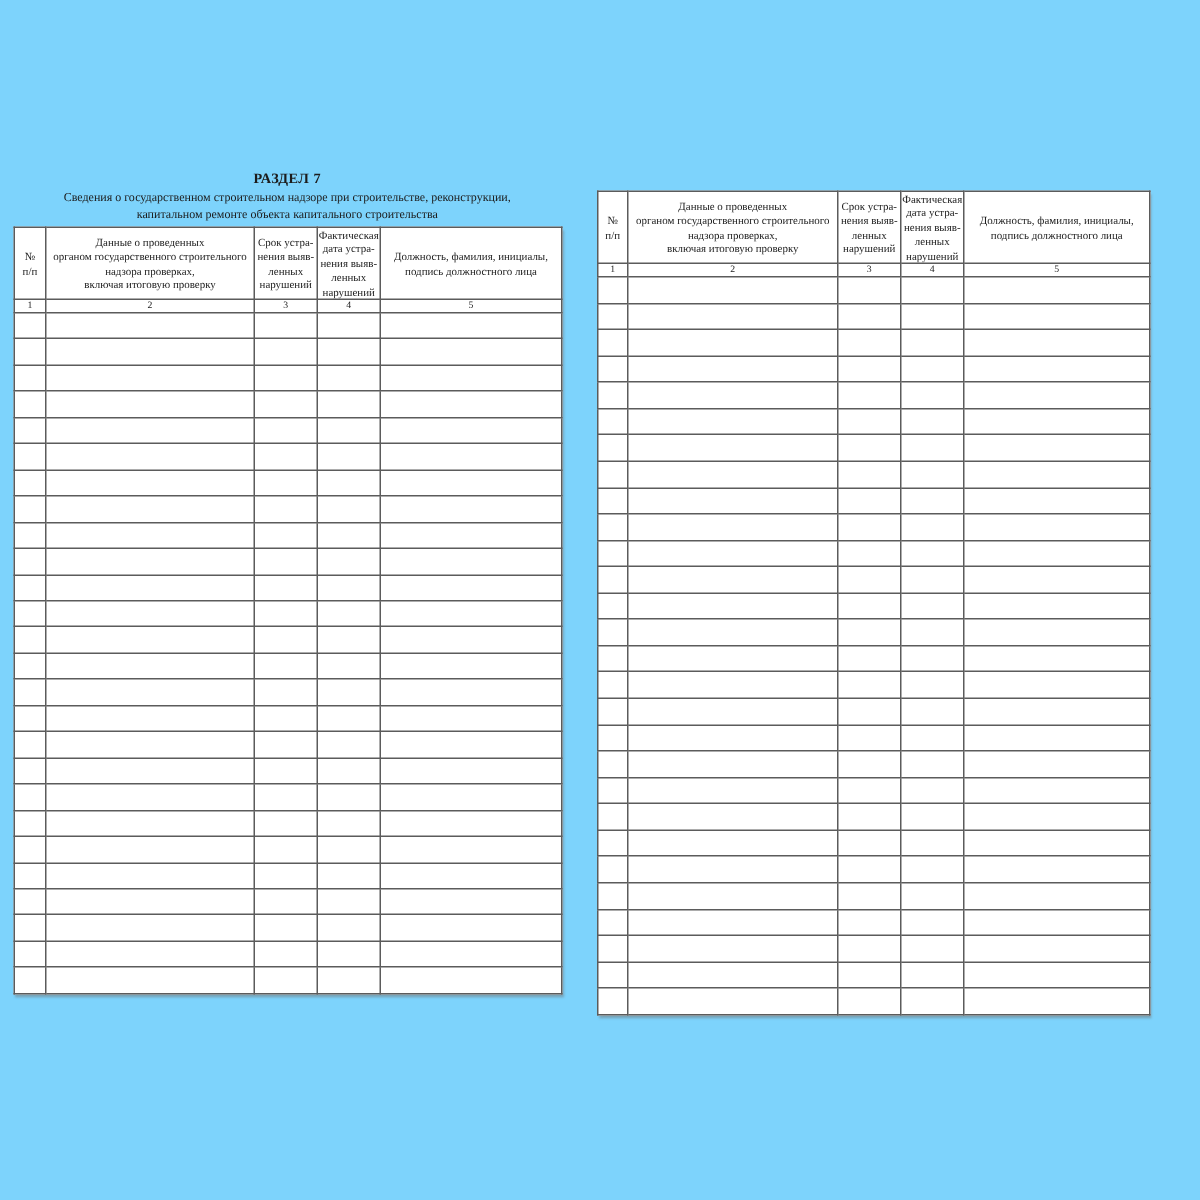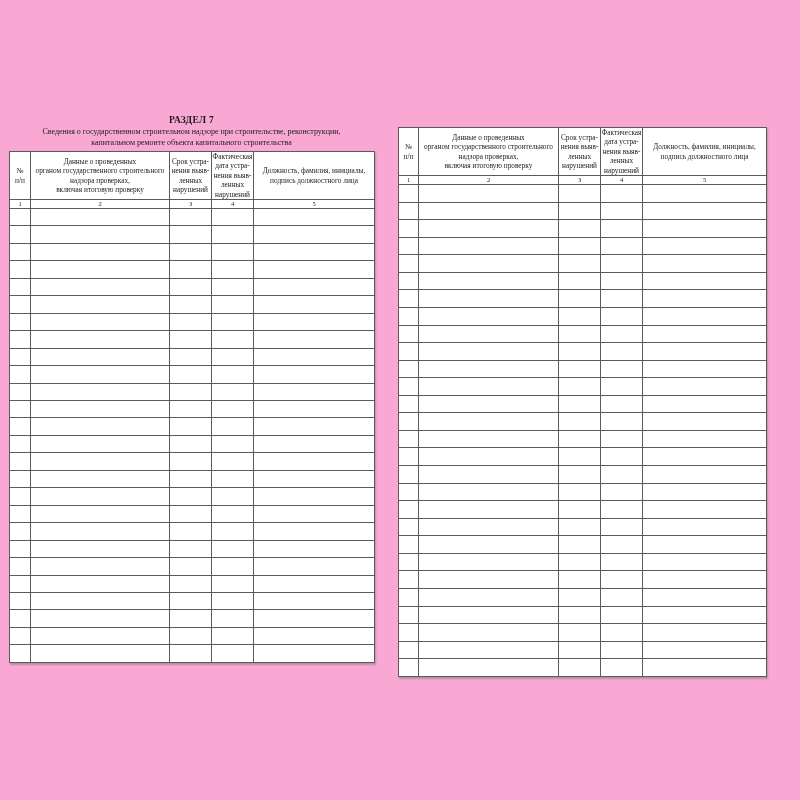--- a/index.html
+++ b/index.html
@@ -6,21 +6,21 @@
     margin: 0;
     padding: 0;
     background: #ffffff;
     font-family: "Liberation Serif", "DejaVu Serif", serif;
     color: #1c1c1c;
   }
   #canvas {
     position: relative;
     width: 800px;
     height: 800px;
-    background: #f9a8d4;
+    background: #7dd3fc;
     overflow: hidden;
   }
 
   
   .left-heading {
     position: absolute;
     left: 9px;
     top: 114px;
     width: 365px;
     text-align: center;

